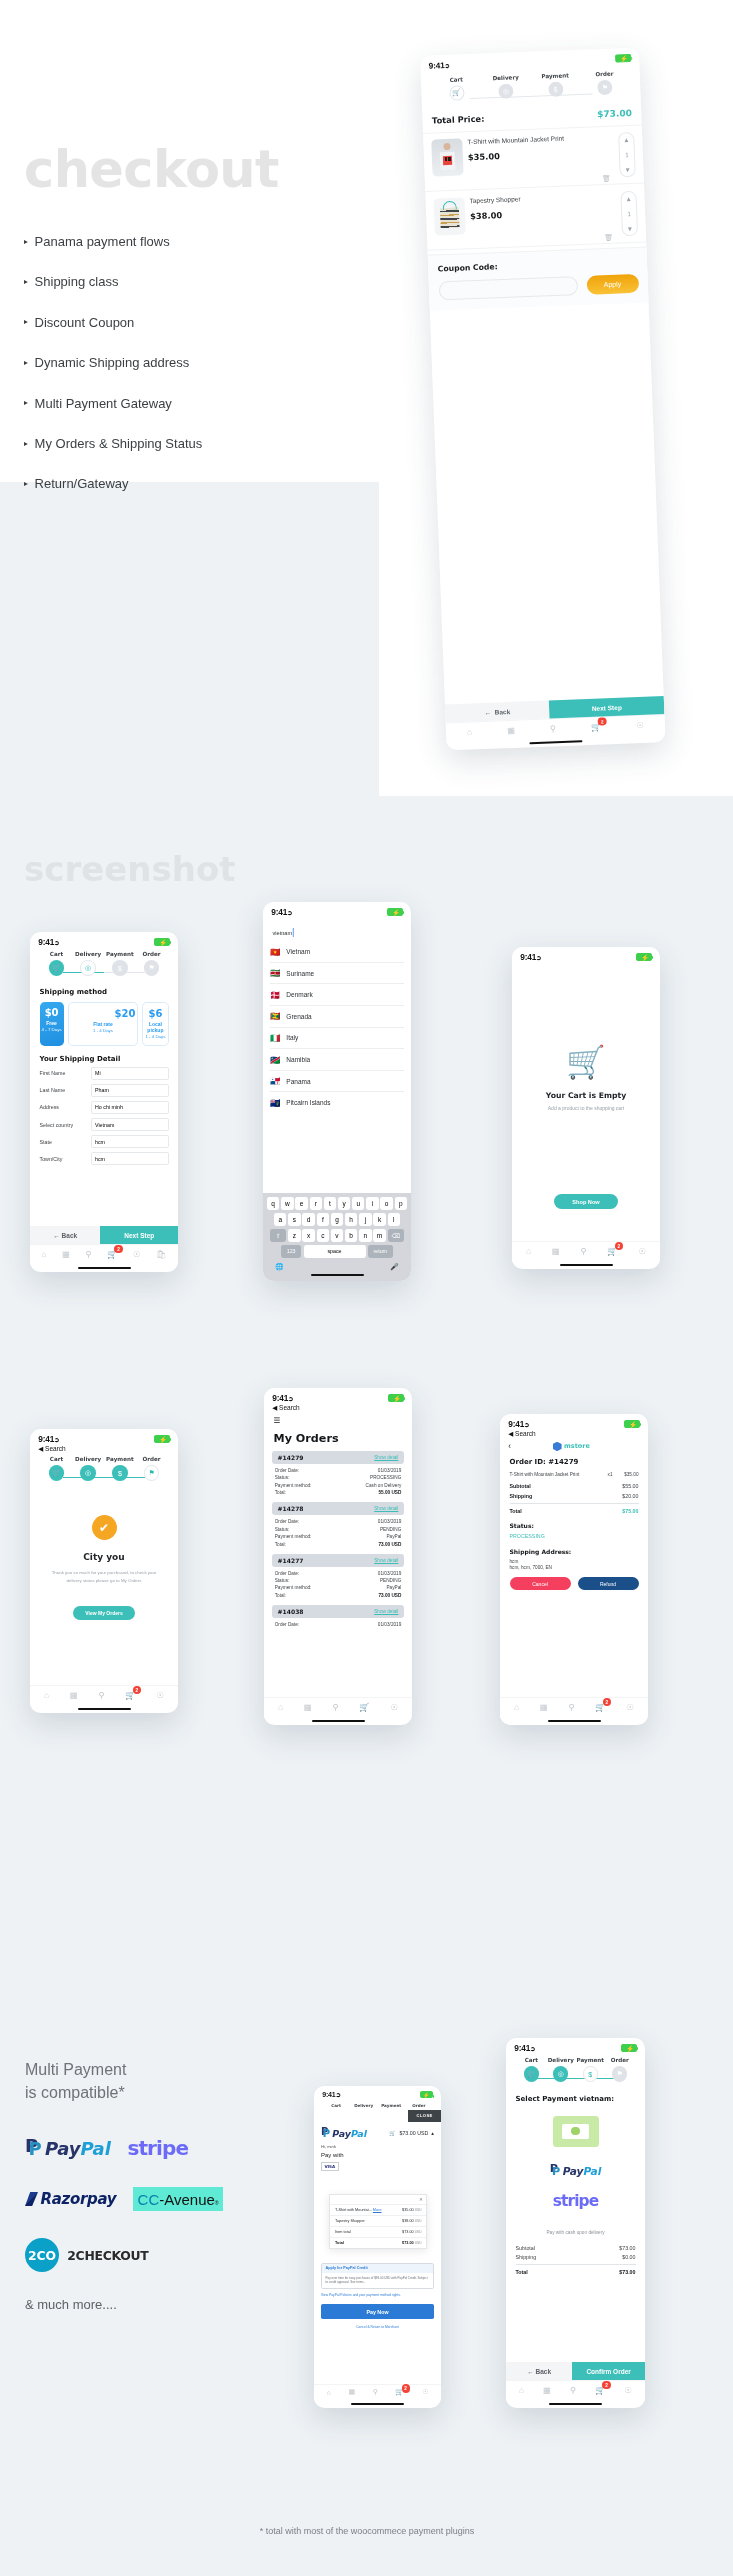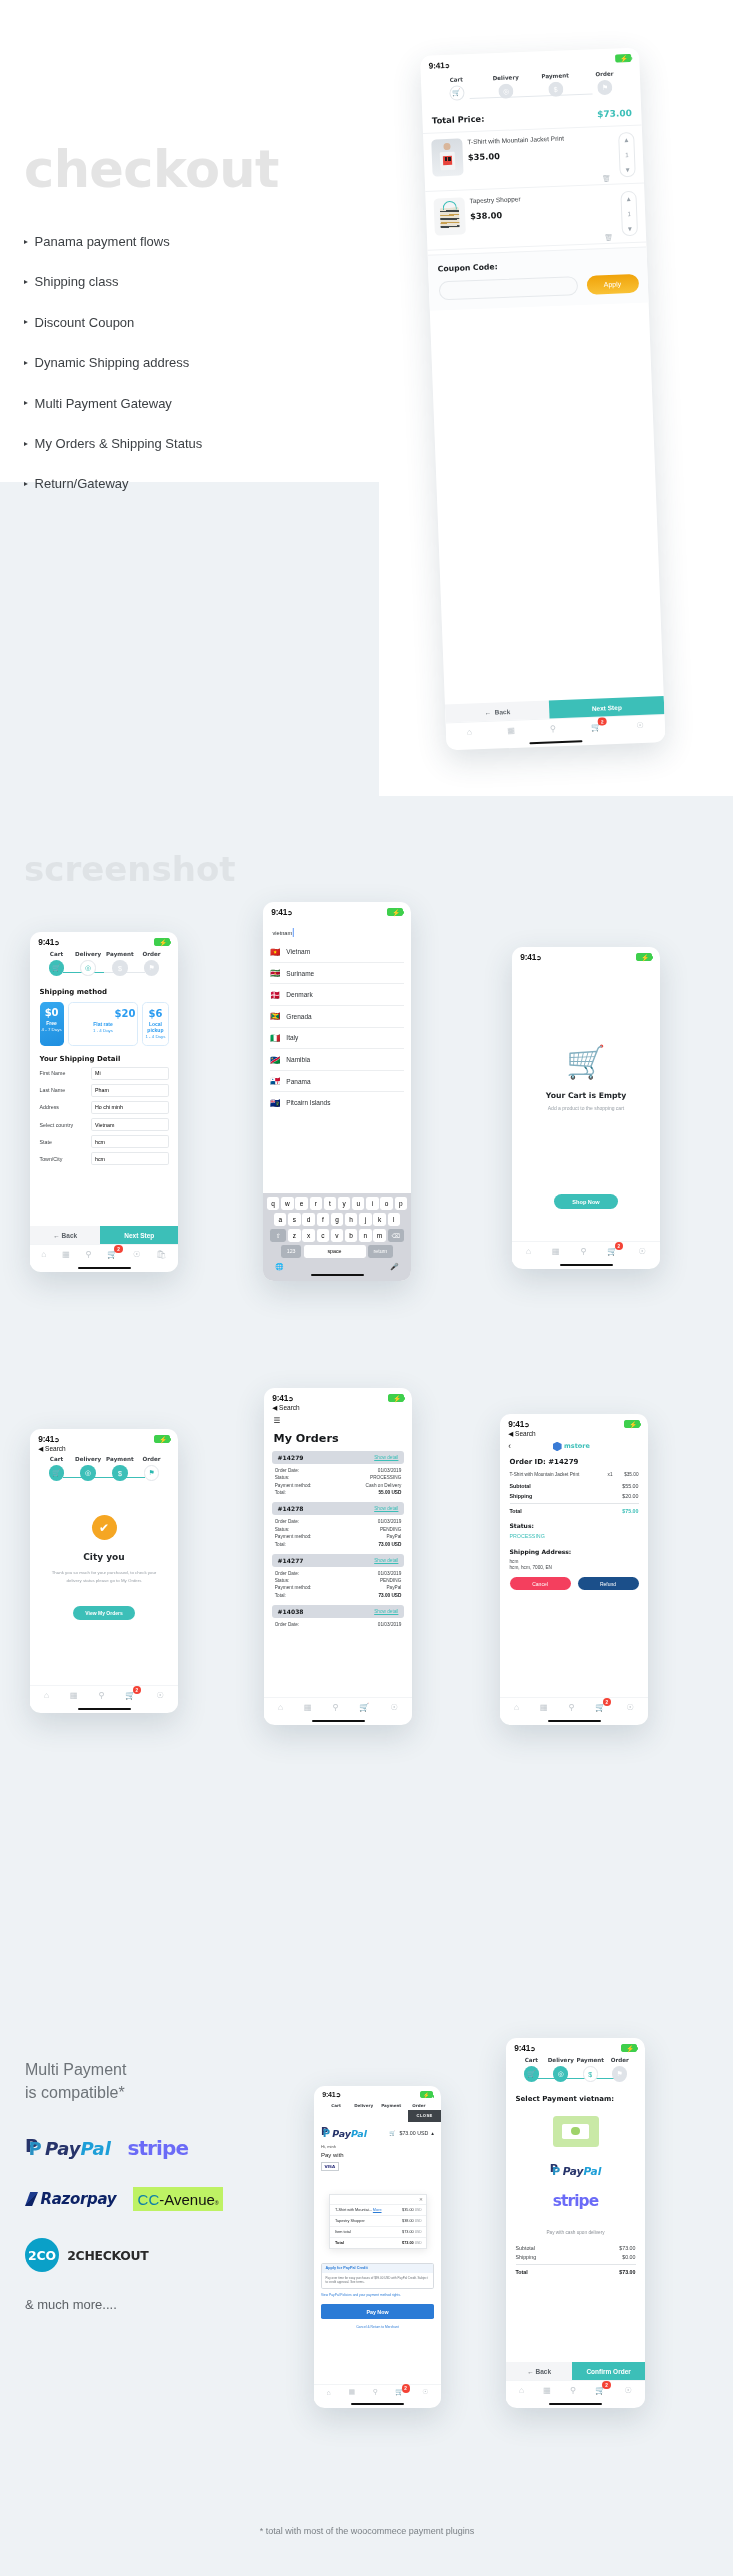--- a/index.html
+++ b/index.html
@@ -90,21 +90,21 @@
   .pp .p1 { color:#27346a; font-size:18px; }
   .pp .p2 { color:#1e9fd8; font-size:18px; }
   .ppglyph { width:16.6px;height:19px;position:relative; }
   .ppglyph i { position:absolute; font-style:normal; font-weight:700; font-size:18px; font-family:"DejaVu Sans",sans-serif;}
   .ppglyph i.b { color:#27346a; left:0; top:-3.5px; }
   .ppglyph i.f { color:#2790c3; left:3.5px; top:-0.6px; }
 
   .stripe { font-family:"DejaVu Sans",sans-serif; font-weight:700; font-size:20px; color:#6b6bf7; letter-spacing:-0.9px; }
   .razor { font-family:"DejaVu Sans",sans-serif; font-weight:700; font-style:italic; font-size:15px; color:#0d2366; letter-spacing:-0.3px; display:flex; align-items:center; gap:2.4px;}
   .razor-mark { width:13px;height:14px;background:linear-gradient(135deg,#1c3a8c 50%,#0d2366 50%); clip-path:polygon(40% 0,100% 0,55% 100%,0 100%); }
-  .cca { background:#bef264; padding:3.5px 4.7px; display:flex; align-items:baseline; font-family:"Liberation Sans",sans-serif;justify-content:center; }
+  .cca { background:#5eead4; padding:3.5px 4.7px; display:flex; align-items:baseline; font-family:"Liberation Sans",sans-serif;justify-content:center; }
   .cca .cc { color:#0b7fa8; font-size:15px; }
   .cca .av { color:#111; font-size:15px; }
   .cca .reg { font-size:5.3px; color:#111; }
   .tco { display:flex; align-items:center; gap:8.3px; }
   .tco-circle { width:34px;height:34px;border-radius:50%;background:#0aa0c8;color:#fff;display:flex;align-items:center;justify-content:center;font-size:12.4px;font-weight:700;font-family:"DejaVu Sans",sans-serif;}
   .tco-txt { font-family:"DejaVu Sans",sans-serif; font-weight:700; font-size:12.4px; color:#2a2a2a; letter-spacing:-0.3px;} .f12{font-size:7px;}
 </style>
 </head>
 <body>
 

